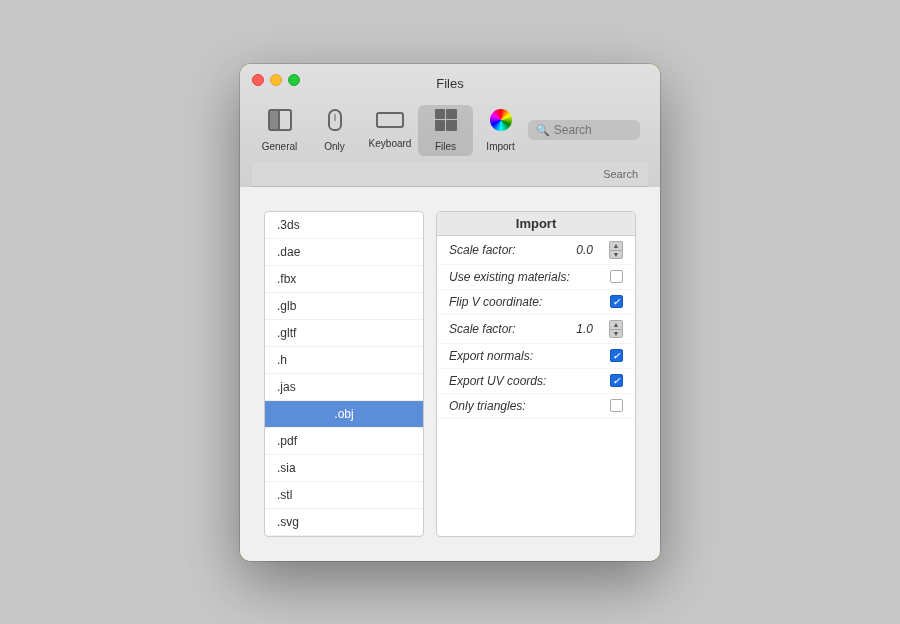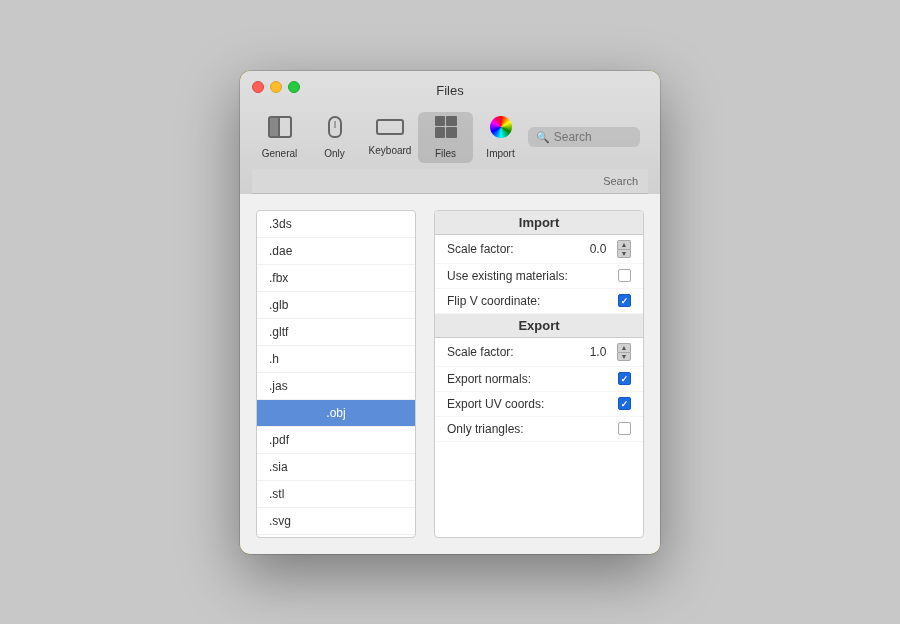--- a/index.html
+++ b/index.html
@@ -167,22 +167,22 @@
     }
     .icon-colors {
       width: 22px;
       height: 22px;
       border-radius: 50%;
       background: conic-gradient(red, yellow, green, cyan, blue, magenta, red);
     }
     .content-area {
       display: flex;
       background: #f0f0f0;
-      padding: 16px;
-      gap: 18px;
+      padding: 24px;
+      gap: 12px;
       min-height: 360px;
     }
     .file-list {
       width: 160px;
       background: white;
       border: 1px solid #ccc;
       border-radius: 4px;
       overflow: hidden;
       flex-shrink: 0;
     }
@@ -212,32 +212,33 @@
       font-size: 13px;
       font-weight: 600;
       color: #333;
       border-bottom: 1px solid #ccc;
     }
     .settings-row {
       display: flex;
       align-items: center;
       padding: 5px 12px;
       border-bottom: 1px solid #f5f5f5;
+      font-style: italic;
     }
     .settings-label {
       flex: 1;
       font-size: 12px;
       color: #333;
     }
     .settings-value {
       font-size: 12px;
       color: #333;
       min-width: 30px;
-      text-align: center;
-      margin-right: 4px;
+      text-align: right;
+      margin-right: 16px;
     }
     .stepper {
       display: flex;
       flex-direction: column;
       width: 14px;
     }
     .stepper-up, .stepper-down {
       width: 14px;
       height: 9px;
       background: #d0d0d0;
@@ -370,21 +371,20 @@
       <div class="settings-row">
         <span class="settings-label">Use existing materials:</span>
         <div class="checkbox"></div>
       </div>
 
       <div class="settings-row">
         <span class="settings-label">Flip V coordinate:</span>
         <div class="checkbox checked"></div>
       </div>
 
-      <div class="section-header">Export</div>
 
       <div class="settings-row">
         <span class="settings-label">Scale factor:</span>
         <span class="settings-value">1.0</span>
         <div class="stepper">
           <div class="stepper-up">▲</div>
           <div class="stepper-down">▼</div>
         </div>
       </div>
 

